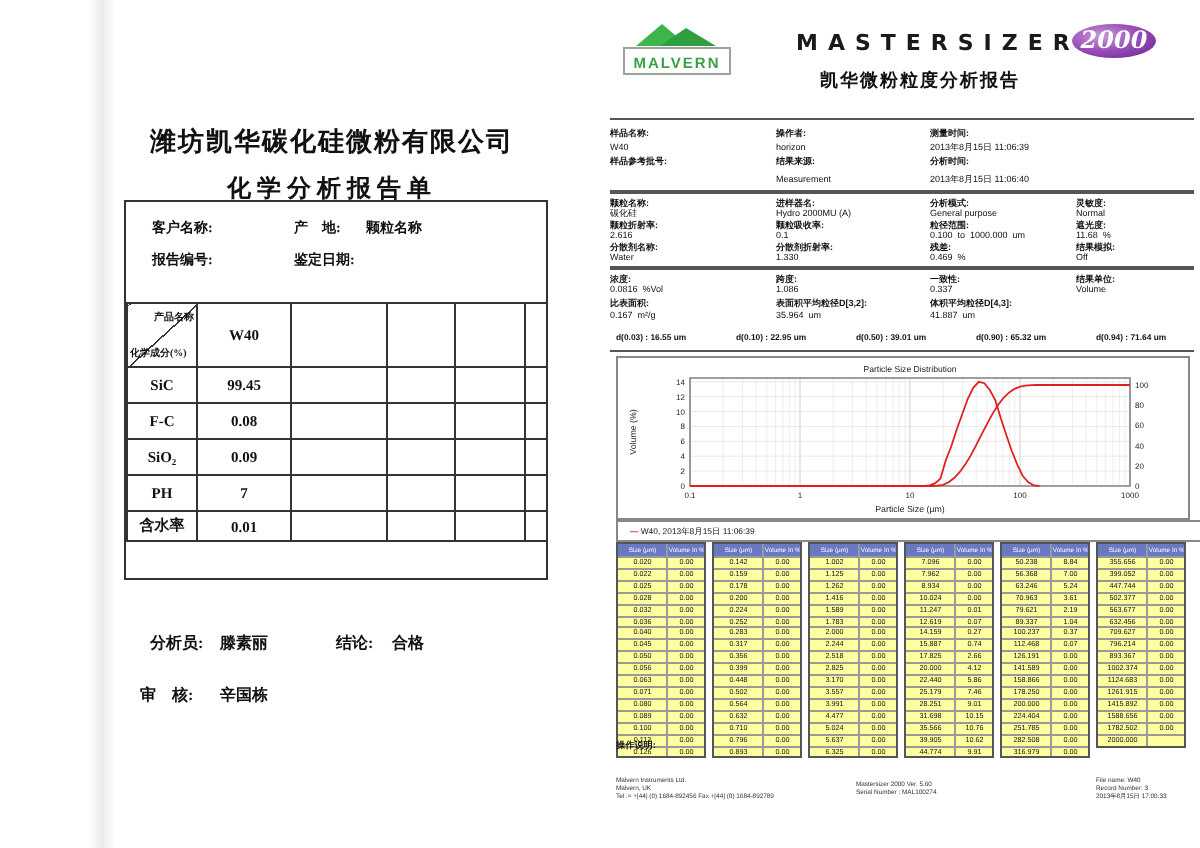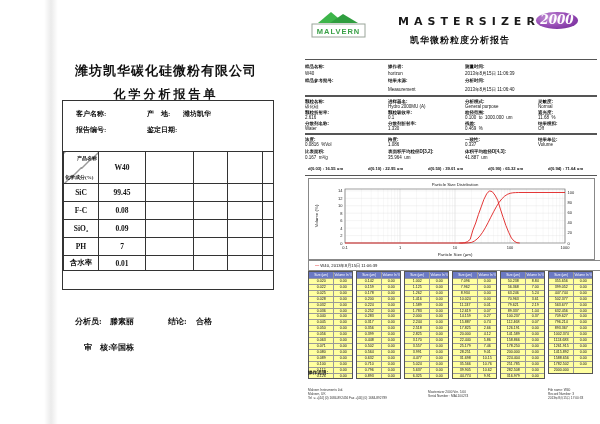--- a/index.html
+++ b/index.html
@@ -62,21 +62,21 @@
 
 <div class="abs scan-edge"></div>
 
 <div id="left-page" class="abs">
   <div class="abs lp-title">化学分析报告单</div>
   <div class="abs lp-company">潍坊凯华碳化硅微粉有限公司</div>
 
   <div class="abs lp-box">
     <span class="abs lp-info" style="left:13px;top:8px">客户名称:</span>
     <span class="abs lp-info" style="left:84px;top:8px">产    地:</span>
-    <span class="abs lp-info" style="left:120px;top:8px">潍坊凯华</span>
+    <span class="abs lp-info" style="left:120px;top:8px">颗粒名称</span>
     <span class="abs lp-info" style="left:13px;top:24px">报告编号:</span>
     <span class="abs lp-info" style="left:84px;top:24px">鉴定日期:</span>
 
     <table id="chem-table">
       <colgroup>
           <col style="width:35px">
           <col style="width:47px">
           <col style="width:48px">
           <col style="width:34px">
           <col style="width:35px">
@@ -135,21 +135,21 @@
             <td></td>
           </tr>
         </tbody>
     </table>
   </div>
 
   <span class="abs lp-sign" style="left:75px;top:316px">分析员:</span>
   <span class="abs lp-sign" style="left:110px;top:316px">滕素丽</span>
   <span class="abs lp-sign" style="left:168px;top:316px">结论:</span>
   <span class="abs lp-sign" style="left:196px;top:316px">合格</span>
-  <span class="abs lp-sign" style="left:84px;top:342px">审    核:</span>
+  <span class="abs lp-sign" style="left:70px;top:342px">审    核:</span>
   <span class="abs lp-sign" style="left:110px;top:342px">辛国栋</span>
 </div>
 
 <div id="right-page" class="abs">
 
   <svg class="abs" style="left:10px;top:10px" width="58" height="30">
     <polygon points="8,13 21,2 34,13" fill="#3db54a"></polygon>
     <polygon points="20,13 33,4 48,13" fill="#2f9e3f"></polygon>
     <rect x="2" y="14" width="53" height="13" fill="none" stroke="#9aa59a" stroke-width="1"></rect>
     <text x="28.5" y="24" text-anchor="middle" font-size="7.5" font-weight="bold" letter-spacing="1" fill="#3aa047" font-family="Liberation Sans, DejaVu Sans, sans-serif">MALVERN</text>

